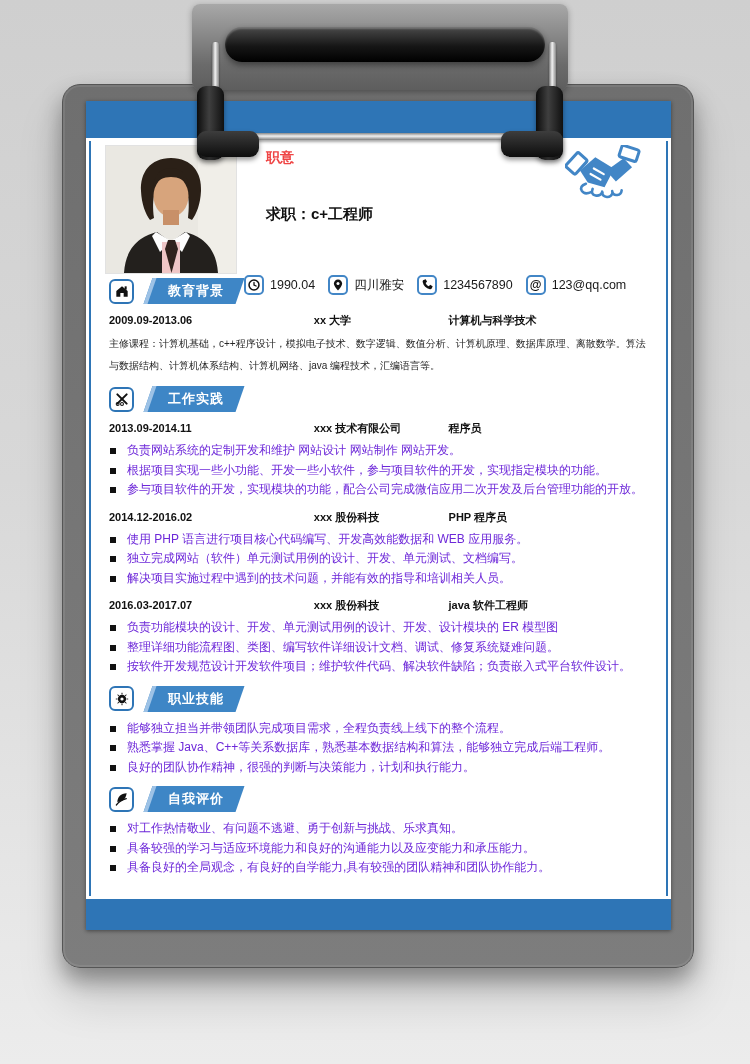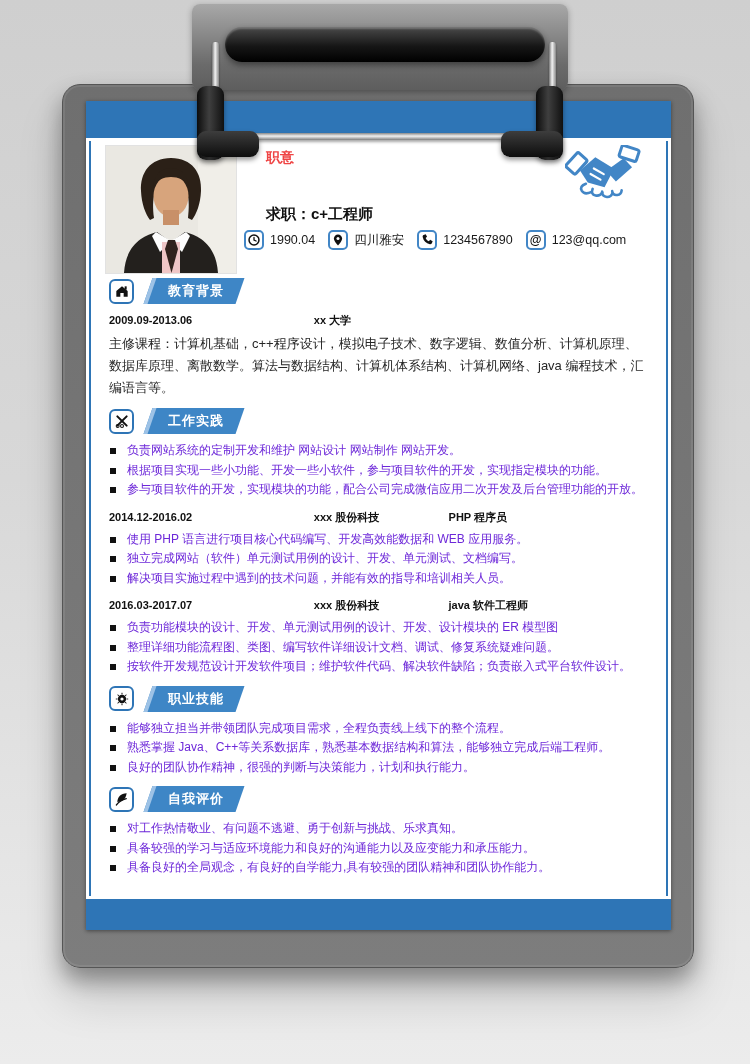--- a/index.html
+++ b/index.html
@@ -23,41 +23,41 @@
   .bottombar { position:absolute; left:0; bottom:0; width:100%; height:31px; background:#2e75b6; }
   .sideline  { position:absolute; top:40px; bottom:34px; width:2px; background:#2e75b6; }
   .sideline.l { left:3px; } .sideline.r { right:3px; }
 
   
   .photo { position:absolute; left:20px; top:45px; width:130px; height:127px;
            box-shadow:0 0 0 1px #e2e2e2; }
   .clip-note { position:absolute; left:180px; top:48px; font-size:14px; color:#ef4444; font-weight:bold; }
   .objective { position:absolute; left:180px; top:104px; font-size:15px; font-weight:bold; color:#111; }
   .contacts  { position:absolute; left:158px; top:129px; display:flex; align-items:center; }
-  .contact   { display:flex; align-items:center; margin-right:13px; }
+  .contact   { display:flex; align-items:center; margin-right:13px;margin-top:45px; }
   .cicon { width:20px; height:20px; border:2px solid #4286c6; border-radius:5px;
            display:flex; align-items:center; justify-content:center; margin-right:6px; background:#fff;
            font-weight:bold; font-size:12px; color:#111; }
   .ctext { font-size:12.5px; color:#1a1a1a; font-weight:500; }
   .handshake { position:absolute; right:26px; top:44px; width:80px; height:62px; }
 
   
   .content { position:absolute; left:23px; right:23px; top:168px; }
   .sec-head { display:flex; align-items:center; margin:9px 0 7px; }
   .icon-box { width:25px; height:25px; border:2px solid #2e75b6; border-radius:6px; background:#fff;
               display:flex; align-items:center; justify-content:center; flex:0 0 auto; }
   .banner { margin-left:14px; background:#3e86c6; border-left:4px solid #9dc2e6;
             transform:skewX(-19deg); padding:3px 16px 4px; }
   .banner span { display:inline-block; transform:skewX(19deg); color:#fff; font-weight:bold;
                  font-size:13px; letter-spacing:1px; }
 
   .h-row { display:flex; font-weight:bold; font-size:11px; color:#111; margin:5px 0 4px; line-height:18px; }
   .h-row .c1 { width:38%; } .h-row .c2 { width:25%; } .h-row .c3 { flex:1; }
 
-  .para { font-size:13px; line-height:22px; color:#262626; margin:2px 0 5px; }
+  .para { font-size:10px; line-height:22px; color:#262626; margin:2px 0 5px; }
 
   .bullets { margin:2px 0 8px; }
   .bullet { position:relative; padding-left:18px; font-size:12px; line-height:19.5px; color:#6d28d9; }
   .bullet::before { content:""; position:absolute; left:1px; top:7px; width:6px; height:6px; background:#111; }
 
   
   .clip-plate { position:absolute; left:192px; top:4px; width:376px; height:86px; border-radius:8px;
                 background:linear-gradient(180deg,#a8a8a8,#6b6b6b 70%,#5e5e5e); box-shadow:0 2px 6px rgba(0,0,0,.3); }
   .wire-v { position:absolute; width:7px; top:42px; height:96px; border-radius:3px;
             background:linear-gradient(90deg,#777,#f2f2f2 45%,#888); box-shadow:0 1px 2px rgba(0,0,0,.4); }
@@ -167,35 +167,41 @@
             <svg width="16" height="16" viewBox="0 0 24 24">
                 <rect x="16" y="5" width="3" height="5" fill="#111"></rect>
                 <path d="M3.5 12 L12 5 L20.5 12 v8.5 h-6 v-5.5 h-5 v5.5 h-6 z" fill="#111"></path>
               </svg>
           </span>
           <span class="banner"><span>教育背景</span></span>
         </div>
         <div class="h-row">
           <span class="c1">2009.09-2013.06</span>
           <span class="c2">xx 大学</span>
+          <span class="c3">计算机与科学技术</span>
         </div>
         <div class="para">主修课程：计算机基础，c++程序设计，模拟电子技术、数字逻辑、数值分析、计算机原理、数据库原理、离散数学。算法与数据结构、计算机体系结构、计算机网络、java 编程技术，汇编语言等。</div>
 
         <div class="sec-head">
           <span class="icon-box">
             <svg width="16" height="16" viewBox="0 0 24 24">
               <path d="M5 19 L19 5" stroke="#111" stroke-width="3" stroke-linecap="round"></path>
               <path d="M5 5 L19 19" stroke="#111" stroke-width="3" stroke-linecap="round"></path>
               <circle cx="5.5" cy="19.5" r="2.2" fill="none" stroke="#111" stroke-width="1.6"></circle>
               <circle cx="12" cy="19.5" r="2.2" fill="none" stroke="#111" stroke-width="1.6"></circle>
             </svg>
           </span>
           <span class="banner"><span>工作实践</span></span>
         </div>
 
+        <div class="h-row">
+          <span class="c1">2013.09-2014.11</span>
+          <span class="c2">xxx 技术有限公司</span>
+          <span class="c3">程序员</span>
+        </div>
         <div class="bullets">
           <div class="bullet">负责网站系统的定制开发和维护 网站设计 网站制作 网站开发。</div>
           <div class="bullet">根据项目实现一些小功能、开发一些小软件，参与项目软件的开发，实现指定模块的功能。</div>
           <div class="bullet">参与项目软件的开发，实现模块的功能，配合公司完成微信应用二次开发及后台管理功能的开放。</div>
         </div>
 
         <div class="h-row">
           <span class="c1">2014.12-2016.02</span>
           <span class="c2">xxx 股份科技</span>
           <span class="c3">PHP 程序员</span>

